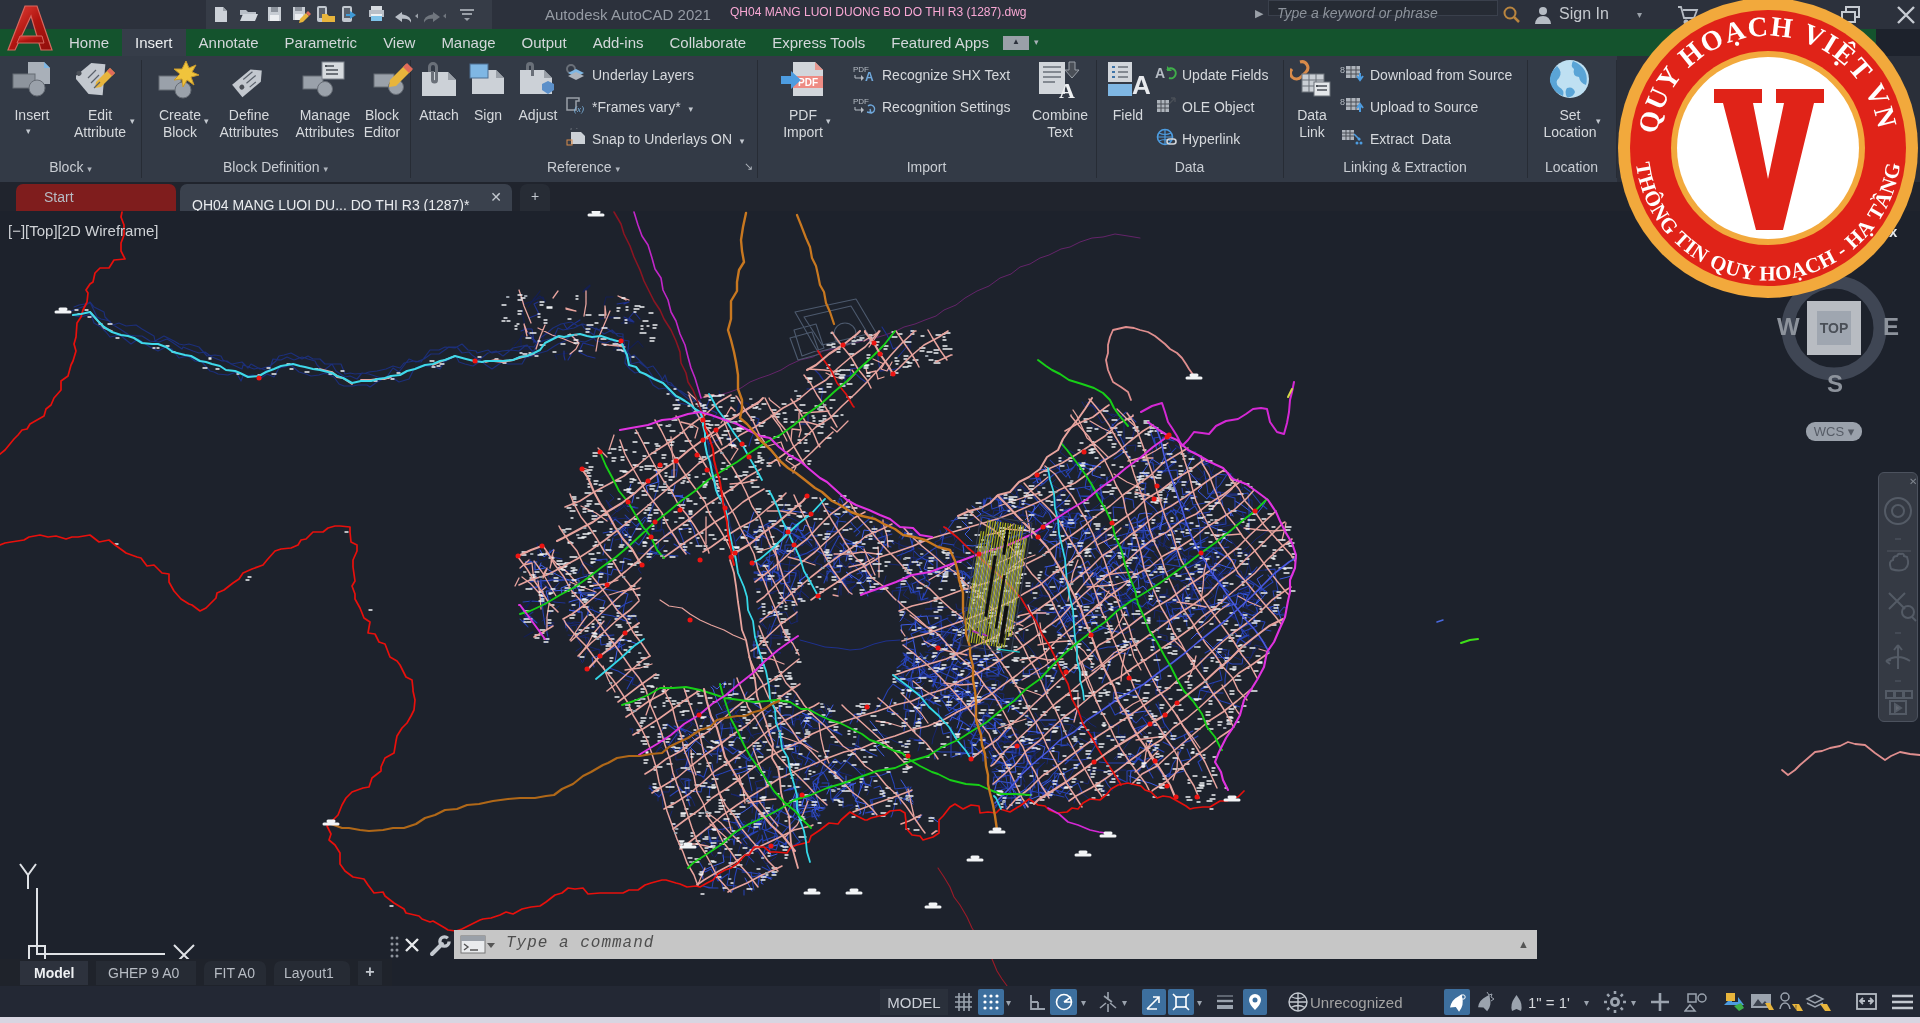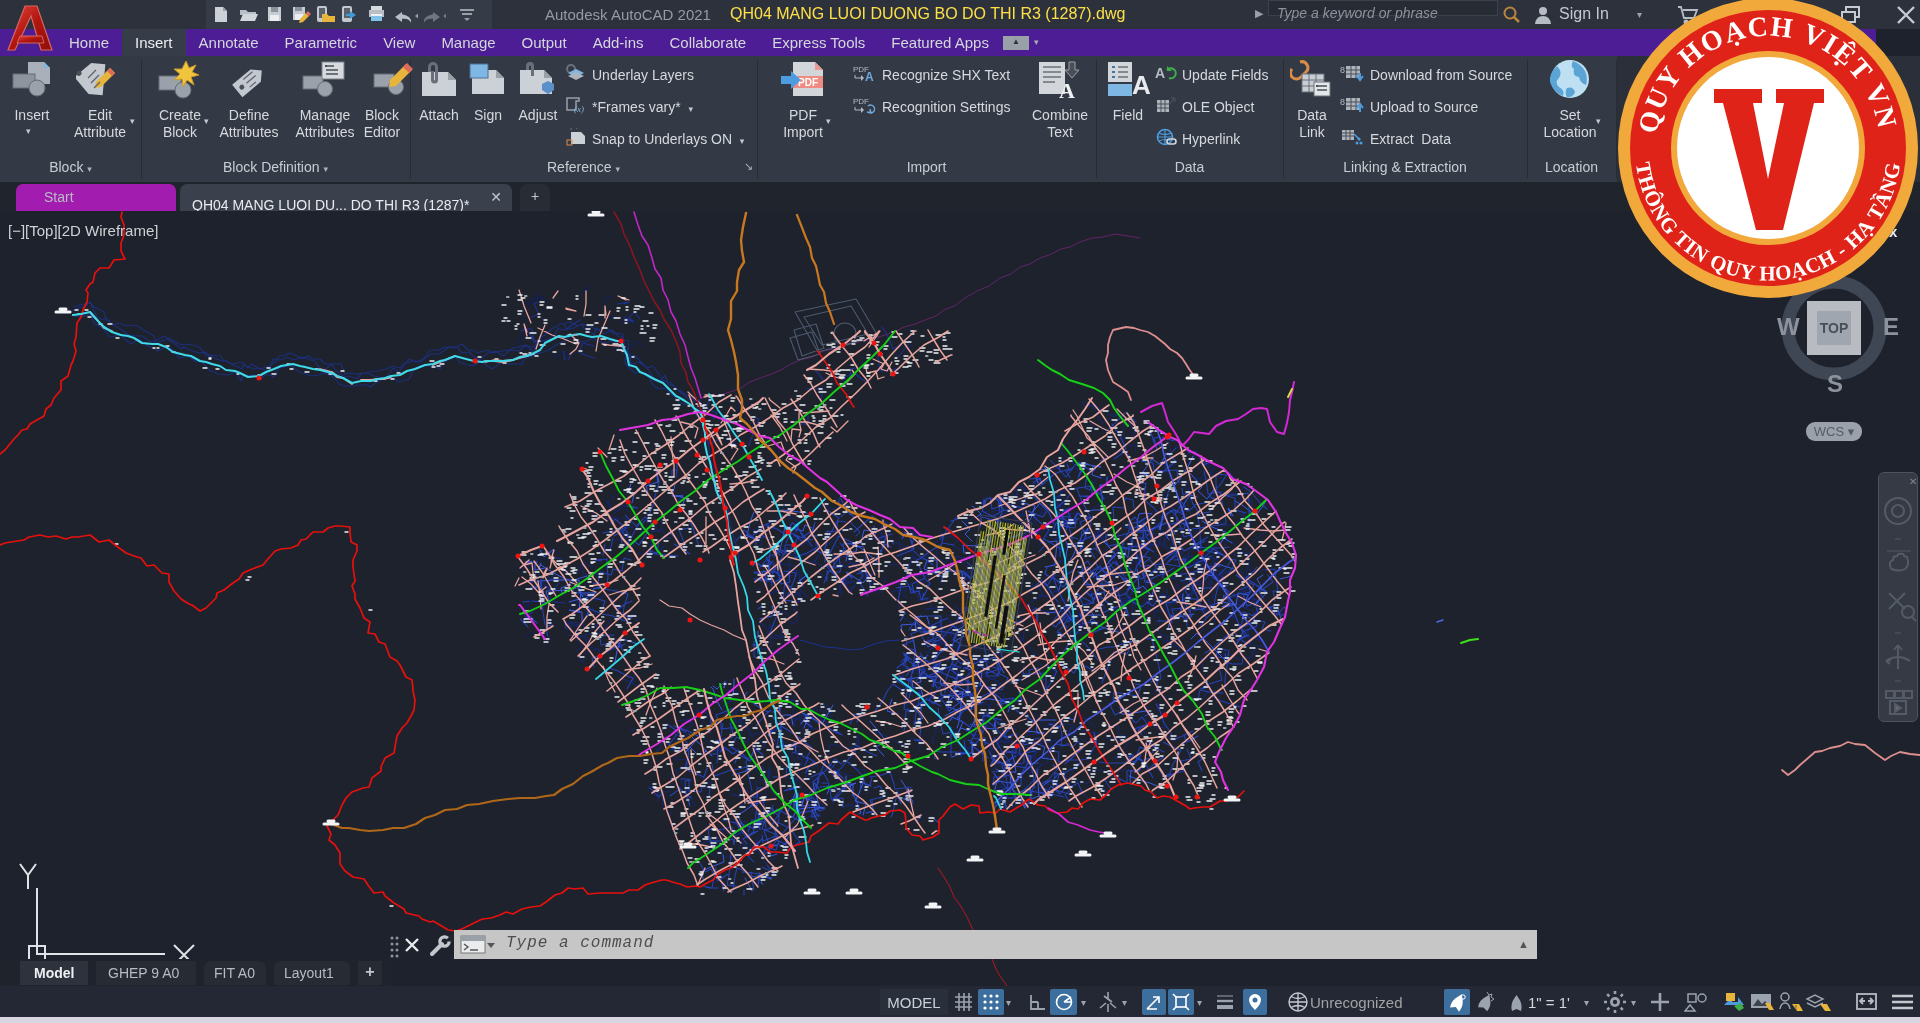--- a/index.html
+++ b/index.html
@@ -1,21 +1,21 @@
 <!DOCTYPE html>
 <html><head>
 <meta charset="utf-8">
 <style>
   * { margin:0; padding:0; box-sizing:border-box; }
   html,body { width:1920px; height:1023px; overflow:hidden; background:#1d222c;
     font-family:"Liberation Sans", sans-serif; }
   .abs { position:absolute; }
   #titlebar { position:absolute; left:0; top:0; width:1920px; height:29px; background:#2c313c; }
   #qat { position:absolute; left:206px; top:0; width:286px; height:29px; background:#363c47; }
-  #ribbontabs { position:absolute; left:0; top:29px; width:1876px; height:27px; background:#4c1d95; }
+  #ribbontabs { position:absolute; left:0; top:29px; width:1876px; height:27px; background:#14532d; }
   #ribbontabs .rtab { float:left; height:27px; line-height:27px; padding:0 13px; color:#d4d7db; font-size:15px; }
   #ribbontabs .rtab.active { background:#363d49; color:#eceef0; }
   #ribbon { position:absolute; left:0; top:56px; width:1920px; height:126px; background:#333a46; }
   #ribbon .sep { position:absolute; top:4px; width:1px; height:118px; background:#272c35; }
   .panlabel { position:absolute; top:103px; height:20px; width:100%; text-align:center; color:#c9cdd3; font-size:14px; }
   .panlabel .car { font-size:9px; color:#aeb3bb; }
   .btnlabel { color:#d6d9dd; font-size:14px; text-align:center; line-height:17px; }
   .rowbtn { position:absolute; color:#d6d9dd; font-size:14px; white-space:nowrap; }
   #filetabs { position:absolute; left:0; top:182px; width:1920px; height:29px; background:#20242d; }
   .ftab { position:absolute; top:2px; height:27px; border-radius:7px 7px 0 0; font-size:14px; color:#b7bcc4; }
@@ -87,21 +87,21 @@
       <path d="M231 12 l3 -2.5 v5 z" fill="#70767e"></path>
       <g stroke="#9aa0a8" stroke-width="2">
           <path d="M248 6 h14"></path>
           <path d="M250 10 h10"></path>
         </g>
         <path d="M252 14 l3 3 3 -3 z" fill="#9aa0a8"></path>
     </g>
   </svg>
   
   <div class="abs" style="left:545px;top:6px;font-size:15px;color:#959ba4">Autodesk AutoCAD 2021</div>
-  <div class="abs" style="left:730px;top:5px;font-size:16px;color:#fde047">QH04 MANG LUOI DUONG BO DO THI R3 (1287).dwg</div>
+  <div class="abs" style="left:730px;top:5px;font-size:12px;color:#f9a8d4">QH04 MANG LUOI DUONG BO DO THI R3 (1287).dwg</div>
   <div class="abs" style="left:1255px;top:7px;color:#9aa0a8;font-size:11px">▶</div>
   <div class="abs" style="left:1268px;top:0px;width:230px;height:16px;background:#262b34;border:1px solid #3a404c">
      <span style="position:absolute;left:8px;top:4px;font-style:italic;color:#8d939c;font-size:14px">Type a keyword or phrase</span>
   </div>
   <svg class="abs" style="left:1502px;top:5px" width="20" height="20" viewBox="0 0 20 20">
       <circle cx="8" cy="8" r="5.5" fill="none" stroke="#b9853f" stroke-width="2"></circle>
       <path d="M12 12 l5 5" stroke="#b9853f" stroke-width="2.5"></path>
     </svg>
   <svg class="abs" style="left:1532px;top:4px" width="22" height="22" viewBox="0 0 22 22" fill="#b6bcc4">
       <circle cx="11" cy="7" r="4"></circle>
@@ -374,21 +374,21 @@
     <circle cx="23" cy="21" r="19" fill="#bfe0f2"></circle>
     <path d="M10 8 q6 6 2 12 q-5 4 0 9 q6 3 4 9 q-10 -4 -13 -14 q-1 -9 7 -16" fill="#5aa4d6"></path>
     <path d="M26 3 q8 3 12 10 q3 7 1 14 q-6 -2 -7 -8 q-7 -1 -5 -8 q-4 -3 -1 -8" fill="#5aa4d6"></path>
     <path d="M20 30 q6 -2 8 4 q-2 6 -8 5 q-3 -5 0 -9" fill="#5aa4d6"></path>
   </svg>
   <div class="btnlabel abs" style="left:1540px;top:51px;width:60px">Set<br>Location</div>
   <div class="abs" style="left:1596px;top:60px;color:#c3c8cf;font-size:9px">▾</div>
   <div class="panlabel" style="left:1527px;width:89px">Location</div>
 </div>
 <div id="filetabs">
-  <div class="ftab" style="left:16px;width:160px;background:#a21caf;padding:5px 0 0 28px">Start</div>
+  <div class="ftab" style="left:16px;width:160px;background:#7f1d1d;padding:5px 0 0 28px">Start</div>
   <div class="ftab" style="left:180px;width:332px;background:#3a414d;color:#e9ebee;padding:13px 0 0 12px">QH04 MANG LUOI DU... DO THI R3 (1287)*
     <span style="position:absolute;right:10px;top:5px;color:#c3c8cf;font-size:14px">✕</span></div>
   <div class="ftab" style="left:520px;width:30px;background:#272c35;text-align:center;padding-top:4px;color:#c3c8cf">+</div>
 </div>
 <div id="canvas">
   <div id="mapwrap" class="abs" style="left:0;top:0;width:1920px;height:807px">
 <svg width="1920" height="807" viewBox="0 0 1920 807" style="position:absolute;left:0;top:0">
 <path d="M701 187 711 185 720 184 730 181 741 177 750 171 760 167 769 164 781 159 789 154 800 149 813 146 823 140 834 138 845 133 858 131 872 128 885 124 896 120 904 116 915 113 925 109 936 105 944 99 956 94 965 87 977 80 989 75 1000 67 1011 63 1020 56 1030 53 1040 47 1049 44 1061 38 1070 36 1080 31 1092 27 1103 26 1115 23 1128 25 1140 27" stroke="#6c2470" stroke-width="0.9" fill="none" stroke-linecap="round" stroke-linejoin="round"></path>
 <path d="M939 458 928 458 916 459 904 460 903 469 893 468 M1079 405 1078 415 1087 413 1088 422 1078 422 M678 519 676 526 675 536 676 549 687 548 M687 548 689 548 688 558 687 548 M995 564 993 567 M1002 300 994 299 993 304 985 305 M899 330 899 338 913 337 914 348 913 353 899 354 889 353 M1205 381 1204 372 1191 375 1181 380 M957 478 960 486 963 498 M963 498 963 498 958 499 963 498 M963 498 963 498 969 496 M1091 299 1097 295 1103 289 1112 283 1117 290 1122 285 M1061 234 1065 237 1077 244 1072 252 1081 257 1086 249 M1248 355 1246 363 1239 375 1235 381 M999 529 1006 532 1014 522 1019 524 M1015 278 1018 285 1024 297 M761 558 769 560 M771 560 771 560 768 569 768 568 M768 568 769 560 M769 560 770 556 769 560 M769 560 768 568 768 568 M768 568 771 560 M1117 231 1109 223 1101 215 1095 218 1091 212 M1111 264 1106 269 1099 265 1095 270 1091 276 M1240 320 1233 317 1228 326 1226 332 1220 342 1217 349 1205 344 M1178 373 1172 378 1178 385 1168 393 1176 400 1186 391 M760 471 768 474 776 476 775 482 774 487 M937 438 946 440 946 433 956 434 967 435 981 435 983 423 M1248 418 1248 424 1250 433 M1250 433 1250 433 1242 436 1250 433 M1250 433 1241 434 M1154 382 1161 389 1170 399 1176 404 M1254 393 1243 385 1236 396 1232 404 1237 408 1228 403 1236 409 M792 568 806 570 806 568 M806 568 807 560 806 568 806 568 M806 568 813 568 M998 531 1011 530 1013 543 1018 542 1025 541 1037 539 M933 468 932 459 930 450 924 452 925 459 928 464 922 467 M770 413 767 423 780 425 794 428 792 439 M1027 283 1021 274 1009 282 1002 286 1001 283 M803 371 800 383 798 391 M797 399 797 400 797 411 M1034 533 1042 529 1046 534 1035 543 1026 551 1033 546 1023 552 M634 316 622 317 624 329 626 335 635 332 M1077 518 1087 521 1098 522 1105 522 M756 367 768 367 779 370 779 359 778 366 M1111 203 1124 206 1124 218 1124 225 1124 235 1136 234 1135 240 M798 410 791 413 786 401 776 402 769 403 M870 520 882 523 894 530 906 535 910 527 921 530 918 540 M1079 527 1085 530 1094 534 1099 536 M1094 364 1096 369 1108 366 1118 363 M989 475 998 480 992 491 988 499 983 510 987 512 M1208 341 1205 346 1202 352 1211 359 M977 475 977 469 978 482 975 471 970 471 958 471 959 476 M1057 529 1047 531 1034 534 1028 536 1015 538 M1198 244 1203 250 M1203 250 1204 251 1210 257 1204 250 1203 250 M1203 250 1196 254 1204 264 1198 269 M851 360 851 371 842 369 841 376 841 384 M661 534 665 529 658 538 655 543 661 536 667 542 M1144 317 1147 310 1153 300 1161 307 M1215 376 1210 380 1214 385 1208 389 1214 398 1208 390 1204 393 M1191 356 1186 364 1196 372 1201 374 M1199 244 1199 245 1201 254 1209 254 1212 267 1204 268 M533 377 544 383 551 387 549 389 M549 389 545 395 548 389 549 389 M549 389 555 391 M965 300 965 302 966 312 966 319 960 319 M980 452 977 459 981 461 987 464 M1062 405 1071 410 1065 421 1073 424 M1010 281 1015 285 1018 280 1022 275 1029 281 1038 291 M1184 379 1183 390 1176 388 1164 385 M1152 266 1161 276 1166 280 1169 285 M915 321 921 328 910 319 M910 319 915 325 M827 494 828 495 832 501 822 507 828 515 824 509 828 514 M998 482 1004 483 1003 490 1009 489 1020 488 1021 479 M1109 328 1106 331 M1106 331 1105 332 1098 322 1106 331 M1106 331 1107 332 1110 336 1103 342 1111 350 M997 535 986 529 981 537 975 545 965 538 961 546 M955 355 950 355 937 357 939 364 929 368 927 363 915 366 M755 635 762 647 766 653 776 646 M1218 364 1221 372 1214 361 1210 353 1217 365 1223 376 M997 333 995 342 1006 343 1006 351 M1195 362 1187 368 1197 360 1203 367 1208 372 1214 379 M924 472 918 478 922 482 922 483 M922 483 913 491 920 482 922 483 M922 483 930 489 934 485 M740 590 746 598 740 592 736 595 M1099 318 1102 327 1114 323 1117 335 1120 348 1122 359 1122 365 M1064 408 1057 413 1068 408 1075 405 M1216 255 1215 254 1211 263 1222 267 M1161 313 1161 320 1160 329 1159 334 1146 333 1139 334 1132 334 M655 307 656 314 656 320 663 318 665 327 671 327 M1012 586 1011 594 1010 598 M1041 545 1048 546 1050 535 1051 523 1051 512 1065 513 1073 514 M1135 380 1140 382 1135 391 1146 397 1153 399 M1153 309 1158 314 1152 319 1155 323 1161 335 M898 391 904 395 898 391 M940 319 941 323 953 322 955 329 M813 580 814 591 817 598 811 599 805 601 794 605 789 605 M789 364 788 373 789 359 799 360 800 373 802 362 M1122 390 1124 395 1114 400 1119 411 1123 423 1134 418 M1167 378 1167 383 1159 384 1169 385 M906 379 892 380 893 388 M1152 236 1153 245 1152 254 1165 253 1166 261 1153 260 M932 398 925 398 936 397 943 397 948 396 935 399 M706 616 703 621 700 626 712 633 721 638 715 646 M697 498 697 508 691 509 685 509 677 510 M1191 303 1189 299 1176 302 1173 296 1163 299 M745 618 736 624 744 620 747 625 741 629 744 634 747 641 M1012 540 1015 534 M1015 534 1019 528 1015 534 M1015 534 1012 538 1014 534 1015 534 M1015 534 1022 538 1018 545 M922 435 928 428 932 420 936 424 M979 413 986 418 990 414 997 421 994 427 M718 625 717 635 725 636 723 646 730 646 738 646 737 652 M982 511 992 518 996 508 1001 510 1006 513 1017 519 M1066 297 1064 302 1061 310 1069 313 1071 302 1080 303 M834 333 839 337 846 342 857 348 850 359 M769 525 777 519 M777 519 779 517 777 518 M777 518 769 523 773 520 767 524 776 517 777 518 M777 519 780 523 M1146 501 1149 495 1142 506 1148 510 1154 515 1164 522 1170 528 M1206 302 1205 311 1202 322 1194 320 M801 589 803 597 806 607 819 602 820 605 M979 439 985 439 985 432 992 433 991 422 M972 469 977 471 973 477 969 481 M671 521 679 525 682 519 687 509 692 510 697 499 707 502 M1094 193 1104 200 1114 206 1120 199 M760 378 756 378 M1155 308 1144 309 1145 323 1144 336 1155 334 M927 361 924 372 918 370 915 383 923 383 M1054 512 1045 516 1039 508 1035 502 M1001 291 1008 299 1001 306 1008 300 1015 307 1019 312 M1041 292 1046 288 1051 284 1058 294 M925 441 931 442 937 445 941 432 949 434 961 439 M982 448 977 446 965 442 978 448 973 454 M1139 262 1139 268 1141 261 1149 264 M595 390 607 383 613 393 617 400 623 410 634 403 638 411 M770 321 763 320 M763 320 758 320 753 319 763 319 763 320 M763 320 762 327 761 337 M1060 448 1050 456 1056 461 1051 467 1043 477 M929 488 932 478 931 485 928 498 M797 481 793 490 M793 490 793 490 800 493 793 490 M793 490 793 490 781 484 789 486 M992 559 1000 554 1007 563 1014 571 M1047 303 1038 294 1042 301 1038 304 M687 508 692 514 684 521 693 532 700 523 707 530 718 539 M1215 412 1215 399 1206 400 1205 394 M792 313 787 319 797 325 801 328 810 335 821 342 814 351 M611 408 604 420 M604 420 604 420 595 414 601 418 604 420 M604 420 609 424 617 431 612 437 M730 523 731 510 742 512 741 525 741 531 748 531 750 526 M789 325 794 329 802 335 806 331 M762 566 768 566 766 577 766 586 754 584 753 593 752 602 M947 343 954 348 962 352 971 359 967 369 972 361 976 350 M882 309 880 310 883 315 878 319 884 327 881 322 M1105 575 1101 579 1106 583 M610 283 614 287 608 292 617 301 627 293 M748 615 744 610 740 616 M740 616 740 616 732 611 740 616 M740 616 742 618 747 623 M938 431 938 438 937 450 930 449 928 454 M1078 261 1076 249 1070 250 1059 249 M905 448 914 440 908 444 912 441 M776 355 774 361 788 363 790 349 791 340 793 335 794 323 M1190 238 1188 241 1175 234 1180 238 M940 409 939 416 952 418 951 426 M1144 384 1148 393 M1148 393 1148 394 1157 387 1148 393 M1148 393 1147 393 1150 400 1138 405 M1199 338 1189 339 1188 346 1199 345 1199 356 M827 546 830 533 844 536 855 537 M855 537 858 538 859 524 855 537 M855 537 855 537 856 548 M740 610 745 620 735 625 745 621 749 628 752 634 M1231 329 1237 337 1240 342 1247 337 1256 328 1267 320 M1085 325 1093 330 1101 319 1097 325 1103 330 M795 376 791 386 786 382 784 387 777 397 M1013 590 1023 586 1034 581 1041 577 1044 585 1039 588 1029 592 M774 382 766 383 779 379 781 385 782 395 776 397 779 408 M1059 312 1052 319 1046 326 1039 334 M794 516 795 510 796 504 805 505 811 506 821 506 831 509 M592 396 596 404 601 411 605 416 608 420 M754 551 756 559 763 556 766 568 755 571 757 577 M950 357 956 367 966 362 978 358 988 353 979 356 M832 505 827 507 821 498 810 502 798 508 786 514 M1289 356 1293 361 M917 463 920 455 925 457 922 463 934 468 M932 485 944 486 955 488 961 490 M1090 589 1080 580 1075 589 1074 592 M1147 325 1152 331 1149 335 1141 327 M1133 204 1128 213 1135 217 1132 228 1134 222 M888 311 888 311 881 313 882 318 869 322 880 320 M893 315 883 310 892 318 885 326 882 331 872 325 M1005 533 998 525 989 534 982 527 975 534 966 540 M1246 381 1239 386 1247 397 1255 388 1263 398 M1084 347 1076 341 1070 333 1060 342 M630 518 633 518 632 522 M961 452 969 452 969 458 969 465 M1020 292 1020 287 1019 298 1019 304 M950 323 958 327 953 335 963 340 M1120 380 1126 387 1135 378 1127 389 1121 394 1128 403 M864 357 858 351 867 357 861 367 853 377 848 383 M974 340 987 341 987 353 986 358 973 358 973 364 M591 387 583 389 572 394 576 403 M1034 536 1034 545 1026 544 1027 551 1026 545 1013 544 M1189 368 1196 372 1200 367 1204 357 1212 361 1209 366 M1146 427 1159 428 1171 431 M1171 431 1172 431 1173 424 1171 431 M1171 431 1170 434 1178 436 M1229 374 1222 366 1217 363 1226 369 1222 364 1214 356 M936 433 947 430 936 434 928 440 934 437 M1244 352 1248 342 1246 349 1249 344 1251 338 M1017 420 1023 430 1030 437 1033 441 1038 449 1042 456 1032 463 M1058 285 1064 295 1060 284 1058 285 M1058 285 1055 287 1059 293 1061 298 M672 600 669 608 M671 613 676 614 673 619 M1132 389 1125 391 1132 388 1132 389 M1132 389 1137 397 M1105 315 1096 323 1103 317 1096 321 1088 327 1077 335 1082 330 M914 444 918 447 921 444 918 447 923 454 M948 339 951 350 951 359 942 359 M1120 385 1120 391 M1120 391 1120 392 1129 389 1120 391 M837 354 847 356 849 352 857 353 M975 414 965 422 961 414 956 417 952 420 942 427 937 433 M1067 279 1057 288 1048 298 1038 306 1028 313 1018 319 1009 329 M984 390 994 391 1006 392 1018 395 M1068 398 1058 402 1068 396 1073 392 1076 397 1079 402 1085 413 M760 409 767 418 760 412 760 412 M583 351 583 364 594 363 603 363 M652 326 644 318 638 326 636 330 631 338 627 344 M929 450 938 456 943 445 949 449 M1218 281 1227 282 1241 283 1240 289 1252 289 1252 295 1250 302 M843 596 847 595 M847 595 853 594 847 594 847 595 M796 540 791 543 796 552 784 558 M1238 383 1249 377 1254 390 1249 392 M847 367 853 366 845 367 845 371 M845 371 845 373 855 371 847 371 845 371 M845 371 837 371 M1059 409 1061 404 1074 408 1081 411 1079 420 M791 383 800 383 799 391 M799 391 800 385 M1244 272 1241 273 1243 278 1237 280 M1205 371 1194 370 1194 376 1192 386 M805 548 817 556 821 548 829 553 840 560 837 567 M952 325 945 327 935 331 937 345 925 346 M1197 350 1203 359 1208 367 1212 374 1203 379 1198 382 M1023 303 1014 307 1020 305 1026 304 1030 313 1034 324 1046 319 M1249 388 1258 389 1257 400 1253 413 M983 329 982 336 989 337 995 337 1000 337 996 351 M1233 338 1235 345 1246 341 1248 349 1251 361 1264 359 M964 410 963 416 963 422 962 432 M899 327 904 318 914 323 923 330 920 335 M956 393 957 398 964 399 971 399 M971 399 966 398 971 399 971 399 M971 399 968 411 M1074 558 1070 565 1064 576 1056 574 1062 575 1050 570 1045 579 M1002 534 991 540 1000 550 995 554 M1121 325 1113 315 1104 323 1096 328 M1096 328 1096 328 1090 321 1096 328 M1096 328 1099 331 M1020 489 1027 489 1027 499 1028 510 1029 524 1036 523 1045 522 M1193 330 1201 329 1202 339 1212 338 1213 345 1213 354 1214 366 M997 365 988 370 982 360 985 369 M1247 365 1241 374 1245 369 1249 372 1243 382 1251 388 M1001 283 1005 291 1008 300 999 307 1001 312 M978 486 968 477 963 485 M963 485 963 485 956 481 963 485 M963 485 967 487 M586 442 583 451 582 452 M918 362 918 370 918 382 918 389 931 389 931 399 M1103 343 1101 353 1099 361 1096 372 M1106 527 1118 528 1124 528 1125 523 M569 392 576 387 583 393 577 398 M825 596 821 592 M1191 382 1192 372 1192 367 1193 380 1192 382 M1192 382 1191 389 1191 383 M1192 382 1199 382 M1078 411 1084 408 1087 414 1076 418 1067 423 M1046 378 1058 381 1055 387 1049 398 1062 401 M931 451 944 457 941 466 937 476 947 479 958 483 955 490 M605 411 597 413 600 422 588 423 579 426 576 414 569 415 M818 301 821 294 834 298 838 300 840 286 M564 411 568 412 581 414 587 416 594 418 M1240 290 1234 300 1244 306 1239 313 1245 318 1252 324 M859 594 860 602 860 604 M1029 595 1028 589 1022 592 1018 581 M1123 315 1132 318 1142 320 1139 329 1135 341 M856 342 849 346 M849 346 848 347 852 354 849 346 M849 346 848 344 839 347 837 342 M777 352 790 354 799 355 800 343 814 343 816 331 M570 414 575 424 582 436 576 440 M578 446 582 450 581 451 M802 527 799 539 797 547 803 549 799 562 797 570 795 578 M849 579 855 585 M855 585 858 588 855 583 851 578 855 585 M855 585 855 585 860 592 850 598 M1007 403 1013 405 1013 413 1010 426 1023 430 1024 420 M649 575 655 576 M1203 399 1200 393 1207 403 1197 409 1204 418 1200 422 1195 425 M1009 331 1004 336 997 341 991 346 986 339 991 346 M880 355 877 359 869 366 878 375 872 371 867 367 861 360 M617 306 606 308 616 308 627 307 627 313 628 326 615 329 M1095 197 1087 191 1096 198 1086 191 M558 377 552 380 549 370 538 372 536 364 533 355 530 348 M719 564 711 573 705 568 M705 568 702 566 706 569 705 568 M705 568 698 561 M1022 400 1017 403 1009 410 1003 415 1009 422 M1109 582 1102 577 1108 582 M549 361 548 367 562 370 565 359 578 362 583 351 593 356 M813 352 818 345 815 352 822 354 818 361 828 367 M1110 514 1119 515 1118 523 1126 526 1120 525 1119 535 1119 540 M1093 356 1082 365 1086 371 1090 379 1097 389 1090 380 1085 384 M795 355 797 365 784 364 777 365 M962 334 966 332 962 335 968 343 972 350 M968 310 979 304 990 299 979 304 M1142 406 1134 412 1124 417 1116 420 M1164 292 1175 294 1183 297 1186 287 1189 277 M966 472 966 467 953 467 954 454 954 463 M1165 326 1167 327 1163 336 1165 326 1165 326 M1165 326 1168 316 1166 324 M1158 491 1160 500 1163 508 1165 516 1159 517 M792 343 797 346 803 348 814 352 M1065 253 1055 258 1047 260 1049 268 1043 270 1034 273 1038 281 M949 344 959 346 965 347 955 346 949 344 M949 344 954 346 953 358 M1164 334 1172 345 1181 340 1188 350 1191 355 1197 350 M787 494 794 495 792 507 801 509 811 511 808 520 M1231 263 1228 264 1231 263 M1233 265 1234 268 1237 278 M855 557 865 560 863 568 860 575 869 580 867 584 M1030 559 1018 553 1010 547 1007 553 1011 556 M658 590 658 581 669 581 671 570 673 560 M826 587 826 595 M948 497 952 506 960 502 M960 502 963 501 975 496 968 498 960 502 960 502 M960 502 962 507 M840 374 838 384 838 385 M724 618 731 624 725 617 724 618 M724 618 721 623 716 629 712 633 708 637 M993 573 998 570 1002 576 1008 584 1003 588 M981 461 977 468 974 473 981 476 992 481 996 470 M804 628 795 633 791 636 M1217 353 1223 359 1216 365 1210 370 1221 379 M1237 393 1250 399 1255 402 1264 391 1273 398 1284 403 M1211 339 1202 341 1204 352 1198 354 1202 363 1200 355 M1074 501 1085 507 1091 513 1096 516 M560 354 553 365 547 375 553 380 542 372 M1033 372 1032 376 M1032 376 1031 383 1032 376 1032 376 M1032 376 1044 376 1046 369 1046 361 M736 538 723 538 717 538 723 538 713 540 724 540 M1159 324 1153 332 1148 341 1145 346 1140 343 1135 352 M933 483 928 483 929 494 918 493 907 492 909 505 M1075 394 1069 383 1063 374 1056 380 1045 386 M1124 333 1124 325 1124 337 1113 341 1115 352 1114 345 M783 315 790 323 797 317 801 322 807 331 796 337 M902 406 912 412 922 418 931 423 938 427 945 429 M1061 351 1049 356 1058 351 1067 348 M828 540 827 545 824 558 836 560 842 562 852 565 M1073 308 1064 311 1060 313 1062 318 M611 299 606 289 613 298 611 299 M611 299 607 301 597 307 592 301 M1199 354 1189 347 1184 344 1173 337 1168 347 M819 517 811 518 808 509 809 517 M776 537 770 528 764 534 759 528 765 535 758 540 749 549 M931 482 935 486 947 493 952 497 957 501 M1159 405 1160 414 1158 423 1167 425 1167 431 1180 432 1179 439 M792 374 798 382 803 389 802 390 M797 394 793 397 797 404 M1033 554 1028 557 1021 562 1025 571 M1051 273 1056 268 1051 273 1051 273 M1051 273 1062 280 1056 289 M1058 364 1049 369 1039 376 1043 385 1034 389 1024 397 M759 623 755 634 750 644 746 654 M1121 388 1132 387 1133 399 1134 409 1144 407 1151 408 M1201 269 1192 265 1185 276 1195 285 1186 295 1177 287 M1066 279 1053 281 1056 291 1057 300 1062 312 1066 324 1056 328 M1035 559 1045 551 1039 557 1028 563 M755 557 758 561 762 565 769 574 772 580 776 587 M951 517 959 526 951 534 947 537 M1036 534 1035 540 1035 548 1048 547 1047 553 M914 440 915 451 915 457 902 457 902 468 914 468 907 468 M997 304 1003 308 1015 313 1012 318 1017 321 1028 326 1036 329 M824 493 827 502 M1226 425 1221 432 1219 437 1230 444 1241 449 M1137 332 1136 345 1137 351 1136 356 1146 356 1145 364 1146 378 M771 420 771 433 769 439 M769 439 768 441 781 442 773 439 769 439 M769 439 766 438 759 437 M1032 517 1029 522 1025 527 1033 531 M784 508 790 506 799 504 802 516 805 525 M654 332 660 339 M660 339 661 339 665 334 660 339 M660 339 658 341 649 350 M642 355 638 358 641 362 M871 379 876 381 882 381 883 375 886 365 M1243 366 1241 360 1234 361 1221 363 1222 371 M1051 386 1039 384 1046 385 1041 384 M1153 469 1158 469 1156 479 1156 479 M1156 479 1164 480 1156 478 1156 479 M1156 479 1156 483 1167 486 M620 467 632 471 636 461 632 473 638 475 641 469 M728 485 733 489 724 495 731 489 723 495 728 502 736 510 M1196 242 1191 250 1187 254 M899 371 899 383 899 390 900 401 906 401 899 401 M1010 566 1010 573 1011 583 1012 592 1013 597 M1075 569 1088 573 1090 566 1091 559 1100 559 1113 562 1111 571 M973 449 974 442 974 455 963 455 953 456 M953 456 953 456 952 450 953 456 M1121 384 1122 397 1115 398 1114 408 1107 408 1107 416 M688 523 681 528 675 532 670 535 665 530 672 540 M957 416 946 407 955 416 946 426 937 435 927 427 M1015 544 1015 531 1005 531 1005 524 999 525 998 538 990 540 M1126 559 1117 559 1118 572 1118 575 M1184 381 1180 385 M1180 385 1173 390 1169 394 1179 384 1180 385 M1180 385 1189 394 M860 358 868 354 875 352 869 354 874 353 M984 408 987 404 M987 404 991 399 995 395 986 402 987 404 M987 404 990 406 995 410 M629 301 622 293 616 301 606 310 M985 509 980 503 986 509 977 516 M992 539 987 534 993 538 986 532 980 528 970 518 M912 371 907 378 903 384 909 388 M1170 366 1176 367 1188 374 1190 368 M1115 373 1105 379 1097 384 1102 391 1106 398 1101 391 1095 381 M821 340 825 336 835 345 840 350 846 357 M972 548 973 537 960 536 961 546 M1161 351 1154 342 1161 351 1161 351 M1161 351 1154 357 1158 365 M956 499 953 509 940 506 936 519 933 527 932 533 M1178 374 1178 381 1176 393 1169 391 1166 402 1155 399 1154 407 M929 410 931 417 938 415 M938 415 940 414 931 416 938 415 M938 415 942 414 944 423 M1244 307 1242 301 1245 307 1244 307 M1244 307 1234 313 1222 316 M1061 231 1065 234 1060 241 1070 249 1076 253 1085 261 M978 437 967 439 969 444 M969 444 972 452 970 444 969 444 M969 444 960 448 M569 411 567 420 M568 424 575 425 589 427 587 435 600 439 M973 496 968 490 964 494 955 501 M1223 443 1213 446 1200 448 1204 461 M770 416 781 413 781 421 782 427 774 427 769 427 M650 575 652 581 M654 584 656 584 662 584 663 597 M978 457 976 463 989 467 999 470 998 478 1001 471 M801 583 813 575 819 586 806 590 811 600 815 608 M957 455 956 462 954 473 966 473 M758 353 753 354 M754 367 755 371 755 371 M892 330 903 335 912 336 911 341 903 339 900 349 M851 315 844 320 834 328 824 337 M1114 548 1119 543 1116 549 1123 539 1131 528 1139 516 1147 524 M801 380 809 387 801 380 801 380 M801 380 794 386 790 381 785 376 M1145 332 1148 336 1141 339 1131 344 M778 306 774 317 M773 317 773 318 769 317 M769 317 766 315 774 317 M774 317 775 318 773 317 M773 317 770 317 769 317 M769 317 759 314 756 324 M1024 573 1026 582 1014 583 1016 595 1017 599 M1258 392 1254 387 1245 380 1239 387 1230 380 1236 387 1232 384 M1002 557 1003 552 1002 558 1001 570 1002 560 1016 562 M1070 401 1079 396 1089 391 1095 386 1099 392 1105 402 1111 412 M752 582 741 578 740 585 731 583 740 586 M1004 593 1004 598 M724 488 728 501 M728 501 728 502 723 503 728 501 M728 501 731 499 736 511 744 508 M1254 409 1249 419 1246 424 1253 427 M1253 427 1254 427 1266 432 1254 425 1253 427 M1253 427 1249 435 M1073 516 1066 527 1072 514 1078 518 1073 526 M738 642 741 632 750 637 757 641 757 638 M757 638 760 629 757 637 757 638 M757 638 764 641 M1238 436 1236 441 1245 446 1251 447 1255 434 1267 437 M688 509 692 512 698 516 694 524 701 515 707 504 711 508 M678 294 683 283 676 293 684 300 694 307 M893 313 888 315 M946 460 956 456 960 466 955 467 M918 337 924 339 936 345 945 352 950 345 954 338 M899 315 894 315 882 315 882 328 873 328 864 329 M1007 342 1016 341 1017 349 1017 355 M1063 316 1059 322 1055 329 1049 324 1045 328 M1166 230 1171 239 1166 243 1175 253 1167 258 1162 253 M686 555 676 559 680 569 687 579 693 590 695 595 M1177 327 1169 337 1160 331 1158 336 M1111 207 1102 212 1097 203 1093 194 1085 196 1082 191 M1208 480 1202 489 1208 480 1214 472 M908 358 910 352 911 346 920 348 929 349 925 361 924 370 M1225 312 1218 312 1217 326 1216 334 1217 342 1216 352 M1006 573 1015 573 1006 576 997 577 994 577 M1146 338 1140 344 1135 348 1128 356 1134 361 M856 375 850 377 852 383 M583 405 584 412 574 411 568 413 565 412 M554 412 548 411 M786 292 780 304 791 307 799 311 796 320 793 325 M1176 369 1166 364 1153 359 1151 363 1147 375 1140 386 M979 290 982 292 984 288 M966 478 979 474 989 469 996 467 M559 395 551 401 546 407 542 410 M1069 405 1056 402 1044 400 1031 395 1023 392 M713 645 707 635 M707 635 707 634 712 642 707 635 M707 635 704 631 696 637 M726 501 731 506 736 502 M736 502 740 498 735 501 736 502 M736 502 743 512 750 522 754 527 M740 483 730 478 724 487 722 491 M981 493 975 493 988 493 989 498 M1180 364 1185 356 1190 344 1195 348 1200 350 1204 342 1202 349 M783 518 778 519 766 521 756 523 751 525 748 515 M1130 356 1121 362 1113 368 1117 375 1111 378 M1062 388 1067 391 1062 387 1057 396 1053 403 M788 639 796 639 M662 307 661 320 652 320 652 327 650 337 648 343 638 342 M947 405 954 403 959 411 964 418 966 426 976 420 969 424 M585 425 587 434 588 441 599 438 600 448 M1217 358 1211 364 1214 368 1219 365 1229 359 M868 364 859 371 849 379 845 372 M1060 295 1069 302 1062 310 1056 319 1060 315 1064 310 M989 514 980 517 983 522 971 526 M933 441 933 447 934 457 935 464 927 464 920 464 927 465 M1023 294 1023 305 1035 304 1036 314 M814 497 812 508 822 508 821 515 M992 430 991 438 986 451 993 452 M1257 437 1254 441 1248 451 1243 456 M1125 316 1136 316 1150 318 1158 318 1157 312 1165 314 1178 313" stroke="#18266e" stroke-width="1.0" fill="none" stroke-linecap="round" stroke-linejoin="round"></path>
 <path d="M974 491 975 501 974 514 986 513 M1048 331 1057 330 1056 342 1055 354 1045 356 M957 469 954 480 963 481 961 492 960 504 959 511 957 517 M972 548 973 543 972 531 972 542 960 543 952 546 M540 339 544 346 554 338 549 343 M1035 297 1031 303 1025 309 1032 302 1040 292 1046 297 1053 303 M833 494 828 503 822 513 811 506 802 502 807 504 801 513 M924 493 922 481 920 476 913 477 912 470 M1028 537 1033 538 1035 532 1045 536 1042 547 1056 549 M747 588 753 594 743 601 737 604 744 616 739 619 735 623 M1235 290 1242 294 1251 301 1256 304 1263 295 1267 288 M963 473 959 470 957 475 968 481 973 484 M702 523 698 527 693 533 684 543 690 536 696 542 M853 333 861 337 869 344 878 351 M772 395 775 404 768 406 760 408 M968 469 968 483 960 483 953 485 941 484 941 479 M782 535 794 533 795 533 M795 533 802 532 794 532 795 533 M795 533 796 541 M972 295 976 298 981 303 977 306 M1010 383 1004 376 996 370 988 380 M1146 371 1155 373 1152 385 1148 392 M769 354 768 361 763 360 761 370 M1140 559 1131 560 1130 569 1131 573 M1155 316 1150 319 1157 316 1168 311 1175 323 M869 365 863 372 854 366 846 361 852 367 M1056 401 1046 402 1037 402 1037 412 M846 577 850 575 M850 575 856 572 850 574 850 575 M850 575 852 581 856 589 861 602 859 603 M901 569 905 575 908 583 908 583 M912 580 908 582 908 583 M908 583 913 591 M973 485 975 491 968 494 956 499 945 505 M1000 284 999 284 1005 291 M1183 383 1182 393 1180 405 1171 405 1168 418 M601 376 593 378 595 382 586 387 576 389 569 391 M689 523 694 528 701 534 706 540 M706 540 706 540 702 544 706 540 M706 540 706 540 712 545 M1067 355 1074 343 1077 335 1082 325 1088 317 1085 326 M983 485 975 493 972 488 965 479 956 486 M1044 256 1046 258 1041 259 M1036 264 1038 272 1035 264 M870 510 879 521 886 530 876 536 884 545 M615 451 617 440 621 428 626 429 632 431 637 433 M912 586 908 590 913 593 M931 606 938 611 M1037 559 1038 572 1039 585 1031 588 1030 576 1032 584 M985 476 990 479 1000 487 1010 496 1008 501 M871 575 863 572 858 585 855 590 866 593 863 604 M850 570 842 580 831 574 827 583 M1197 286 1190 284 1184 293 1181 300 M931 349 937 349 937 360 944 360 950 360 962 360 963 374 M1051 569 1041 576 1046 582 1049 587 M815 602 816 596 824 598 M844 332 853 333 861 332 864 319 872 320 M812 317 805 314 803 320 791 317 785 315 783 326 780 339 M758 420 758 426 756 426 M753 434 757 434 758 443 M813 572 816 584 820 597 812 599 815 605 817 609 M989 308 991 320 991 331 978 334 973 335 963 334 964 342 M581 380 580 390 579 401 M579 401 579 401 569 399 579 401 M579 401 582 401 582 410 M675 274 672 285 677 285 M677 285 683 285 675 285 677 285 M677 285 685 287 683 293 M1129 565 1142 570 1150 572 1162 577 M812 587 806 587 808 595 796 595 795 584 M758 555 750 558 743 561 733 564 M759 662 764 665 M764 665 771 668 M771 668 764 665 764 665 M764 665 761 672 763 673 M965 457 974 460 982 462 980 474 991 477 989 483 M962 310 970 318 965 323 972 330 M587 365 577 368 566 375 561 377 562 383 M796 580 791 593 787 603 793 606 797 598 M1141 328 1145 333 M1145 333 1145 334 1139 337 1145 333 M1145 333 1151 330 1155 327 1164 321 1169 329 M1049 513 1060 516 1063 506 1074 509 1077 499 1079 494 M1095 383 1101 395 1091 400 1095 407 1090 409 1092 414 M782 299 792 300 799 301 807 302 M994 582 994 582 997 570 1011 572 M1026 578 1017 583 M1017 583 1015 584 1012 577 1017 583 M1017 583 1020 587 1025 595 1025 597 M1025 597 1022 592 M1012 543 1014 549 1016 561 1010 561 1011 572 1012 577 1017 576 M825 597 818 596 806 597 794 599 794 591 M1263 364 1257 368 1262 377 1255 382 M772 505 778 512 773 517 768 524 775 530 M1107 266 1107 274 1100 274 1102 286 1103 299 1094 299 1089 300 M576 377 566 379 552 380 546 380 549 391 544 392 M1282 411 1281 408 1279 402 1277 394 1268 397 M631 273 628 281 634 284 632 292 M1190 262 1197 270 1202 276 1198 280 1207 288 1215 277 M723 472 717 478 713 475 M1069 333 1067 339 1065 352 1063 362 1062 368 1059 379 M1070 394 1063 396 1067 403 1075 414 M1026 286 1023 292 1035 295 1031 307 1024 319 1031 322 M537 351 525 351 535 351 535 359 545 357 M959 404 964 415 959 418 964 425 955 430 M579 379 583 386 576 374 571 378 573 382 M1137 358 1138 365 1139 377 1132 378 M745 667 751 678 752 680 M926 488 921 492 914 497 923 507 914 512 M804 517 806 512 M806 512 809 505 805 511 806 512 M806 512 812 516 M986 450 981 452 987 449 995 446 998 451 1004 462 M1166 242 1161 254 1152 248 1145 258 1143 261 M1143 261 1142 262 1153 268 1143 261 M1002 302 996 313 989 325 987 333 992 336 M1205 363 1213 365 1215 352 1227 356 1234 358 M800 370 808 363 799 370 800 370 M800 370 803 375 M1114 359 1122 367 1130 377 1134 381 1143 375 1151 384 M846 350 848 341 856 341 857 335 864 336 M658 271 656 259 659 271 658 271 M658 271 646 275 648 282 M1056 509 1044 509 1036 509 1037 521 M1037 521 1037 522 1044 522 1037 521 M1037 521 1036 521 1026 520 M725 471 724 477 725 471 M734 468 734 472 733 485 M768 635 778 634 769 636 771 645 777 643 M541 352 538 359 541 354 552 361 563 367 569 369 M927 349 924 358 935 362 943 366 945 361 941 371 M1159 318 1162 310 M1162 310 1163 305 1162 310 1160 319 1162 310 M1162 310 1162 306 1165 292 1168 283 M1293 364 1288 366 1280 368 M905 402 901 409 900 410 M1110 355 1101 358 1110 357 1111 362 1107 363 M1107 363 1100 366 1107 363 1107 363 M1107 363 1101 365 M1097 414 1105 417 1113 420 1122 422 M1193 245 1190 252 1184 262 1176 273 1168 281 M846 565 846 573 853 573 853 585 M991 547 1002 552 1010 556 1005 563 996 558 M1258 375 1267 381 1262 387 1254 395 1259 388 M892 488 890 494 887 500 898 503 M1226 396 1236 393 1222 396 1228 393 M1152 303 1145 302 1139 303 1137 311 1138 319 1151 320 M1104 331 1111 338 1116 344 1112 348 1104 357 1093 366 M949 484 948 496 957 499 955 504 M1224 384 1223 391 1236 394 1237 388 1238 382 1248 384 1243 396 M723 644 724 651 711 656 702 660 703 668 M994 562 999 570 995 573 993 574 M1145 313 1149 321 1151 326 1158 337 M954 475 941 474 940 465 929 466 921 466 908 468 M996 522 995 511 994 518 984 517 983 509 M1233 305 1229 298 M1229 298 1228 297 1231 305 1229 298 M966 497 971 499 973 488 985 488 990 488 1002 490 1008 491 M1120 496 1122 503 1127 503 1139 501 1146 500 M963 486 960 492 953 486 949 491 M1088 253 1078 252 1090 254 1101 256 1093 255 1092 264 1101 267 M1098 372 1096 362 1090 362 1078 361 M804 587 806 583 804 587 M804 587 802 594 804 587 804 587 M804 587 816 591 814 597 819 599 M1101 404 1091 404 1083 405 1081 395 1082 406 M1109 359 1107 364 1103 369 1110 373 M929 413 927 405 915 406 916 419 915 413 901 414 902 422 M596 382 585 382 579 382 579 369 566 369 553 369 540 370 M950 510 952 506 963 511 958 522 961 517 969 520 975 509 M1191 428 1197 422 1207 431 1211 435 1219 443 1227 451 M1194 403 1184 405 1179 406 1173 409 1171 404 M945 436 939 443 931 453 920 445 912 455 M913 427 915 438 916 443 919 457 921 471 916 472 M754 301 752 306 750 312 749 316 747 324 757 329 745 324 M793 514 791 504 785 504 780 505 780 494 779 500 773 501 M711 476 713 478 717 490 722 499 M1202 310 1212 316 1217 318 1228 322 1224 327 M1224 327 1220 333 1224 326 1224 327 M1224 327 1232 332" stroke="#3c5ae0" stroke-width="1.0" fill="none" stroke-linecap="round" stroke-linejoin="round"></path>

